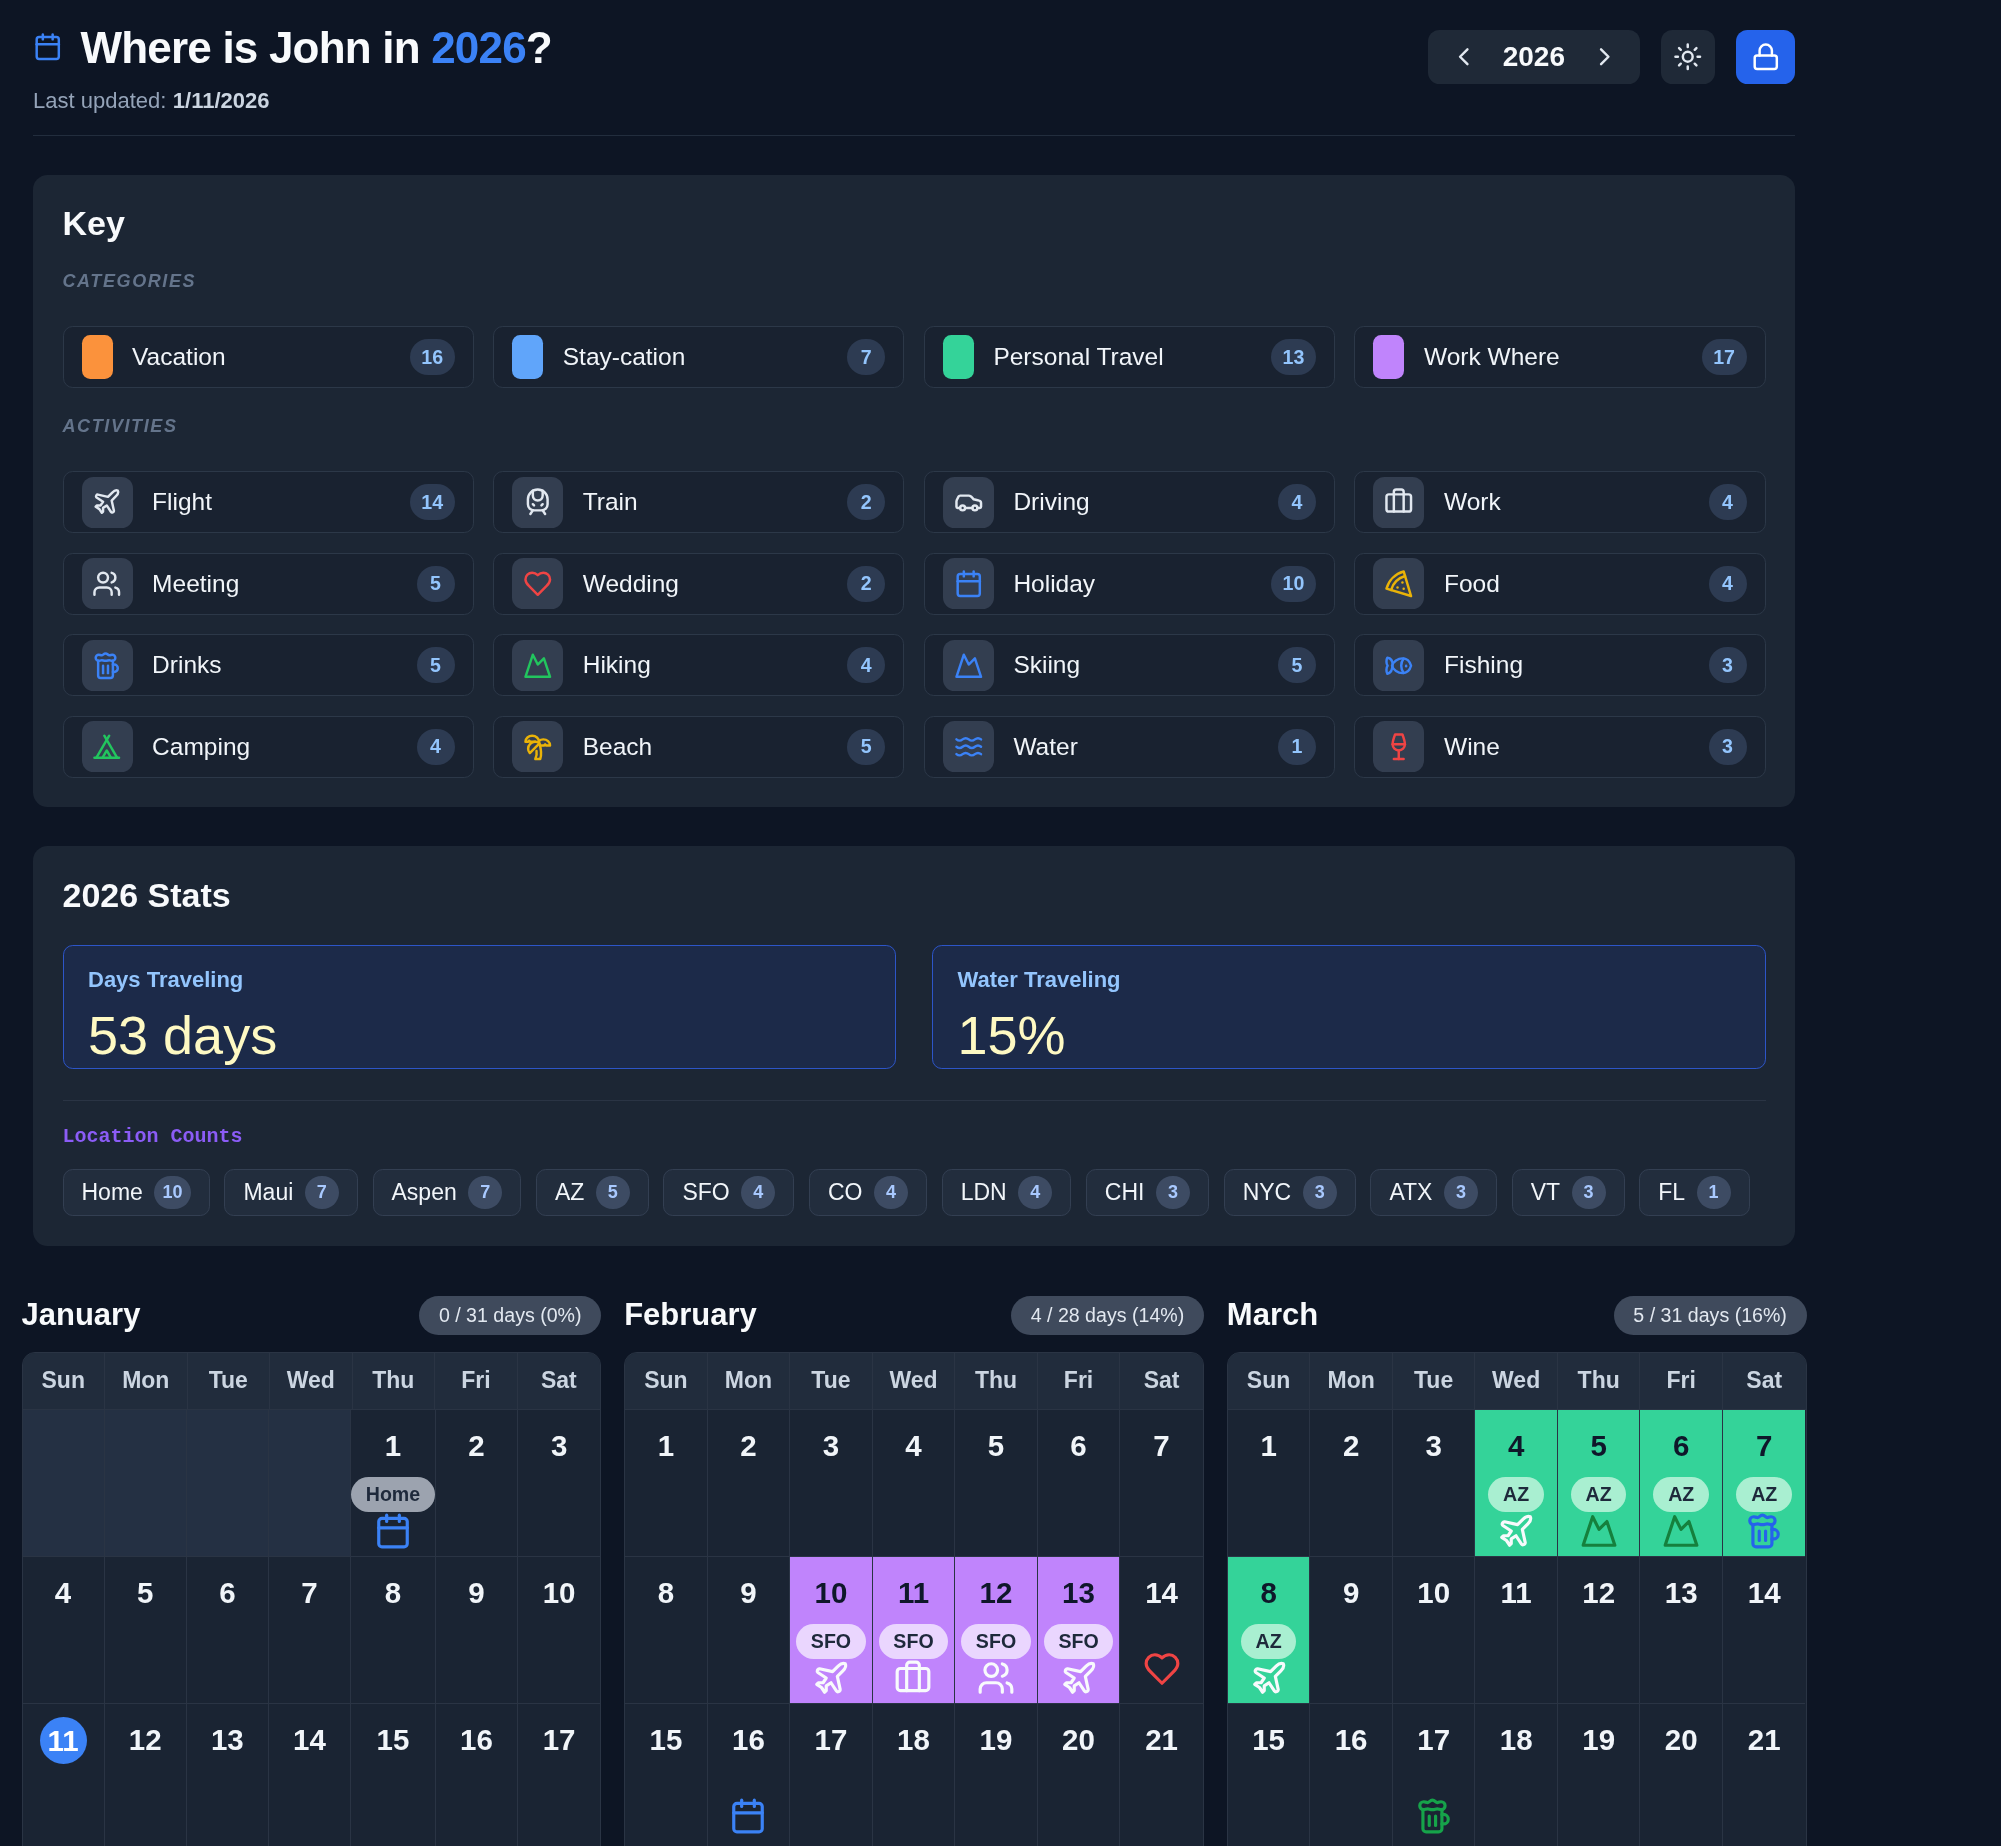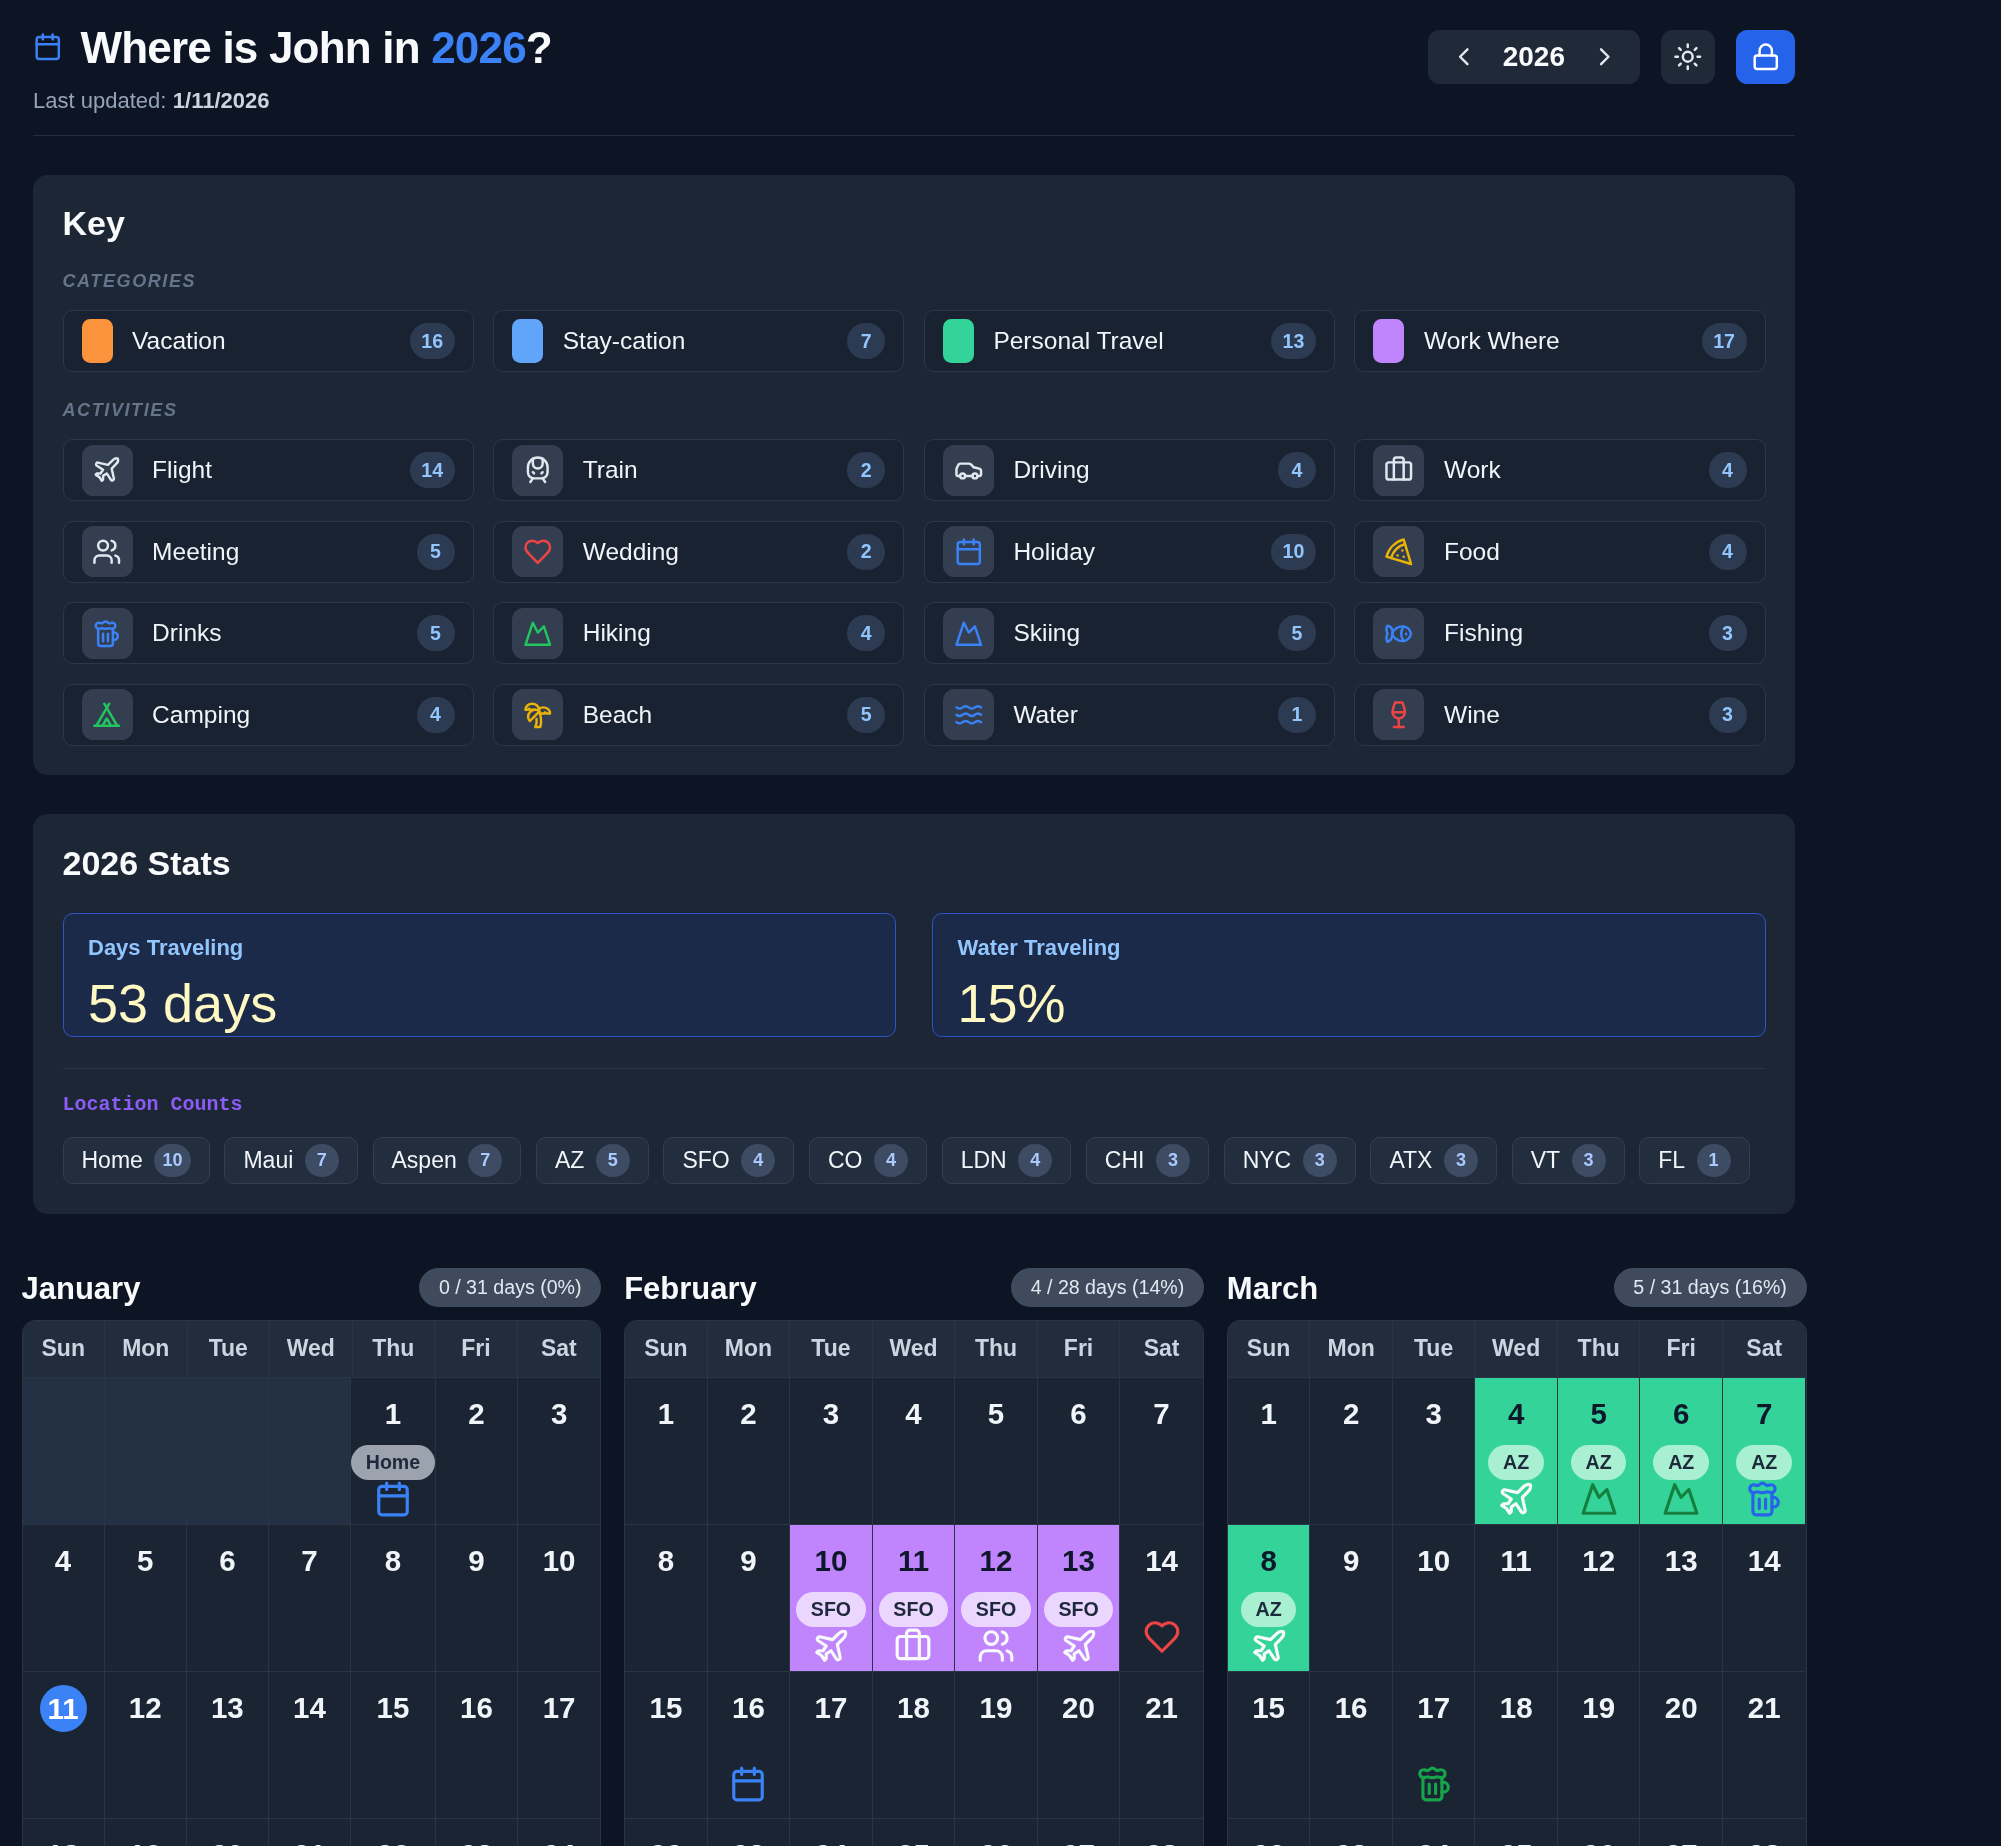--- a/index.html
+++ b/index.html
@@ -41,21 +41,21 @@
   .icon-btn{width:54px;height:54px;border:none;border-radius:11.5px;background:#1f2937;display:flex;align-items:center;justify-content:center;cursor:pointer;}
   .icon-btn svg{width:29.5px;height:29.5px;}
   .icon-btn.lock{background:var(--accent-strong);width:59px;}
   .header-divider{border:none;border-top:0.8px solid #222d3d;margin-top:21px;}
 
   
   .card{background:var(--card-bg);border-radius:14.7px;padding:29.5px;margin-top:39px;}
   .card h2{font-size:34px;font-weight:bold;color:#f8fafc;}
   .eyebrow{font-size:18px;font-weight:bold;letter-spacing:1.6px;color:#64748b;margin-top:28px;font-style:italic;}
 
-  .grid4{display:grid;grid-template-columns:repeat(4,1fr);gap:19.6px;margin-top:18px;}
+  .grid4{display:grid;grid-template-columns:repeat(4,1fr);gap:19.6px;margin-top:34px;}
   .item{display:flex;align-items:center;gap:19.6px;height:62px;background:var(--item-bg);
         border:0.8px solid var(--item-border);border-radius:9.8px;padding:0 18px;}
   .swatch{width:31px;height:44px;border-radius:8.2px;flex:0 0 auto;}
   .tile{width:51px;height:51px;border-radius:11.5px;background:var(--tile-bg);display:flex;
         align-items:center;justify-content:center;flex:0 0 auto;}
   .tile svg{width:29.5px;height:29.5px;}
   .item .label{font-size:24.5px;font-weight:500;color:#f1f5f9;flex:1 1 auto;}
   .count{min-width:38px;height:36px;padding:0 11.5px;border-radius:818px;background:var(--badge-bg);
          color:var(--badge-text);font-size:19.6px;font-weight:bold;display:flex;align-items:center;justify-content:center;}
 
@@ -68,21 +68,21 @@
   .locations h3{font-size:20px;font-weight:bold;color:#8b5cf6;font-family:Liberation Mono, monospace;}
   .loc-row{display:flex;flex-wrap:wrap;gap:14.7px;margin-top:21px;}
   .loc-pill{display:flex;align-items:center;gap:11.5px;height:47px;padding:0 18px;border-radius:9.8px;
             background:#222d3d;border:0.8px solid #333f52;}
   .loc-pill .loc-label{font-size:23px;font-weight:500;color:#f1f5f9;}
   .loc-pill .loc-count{min-width:34px;height:33px;padding:0 8.2px;border-radius:818px;background:#3d4b63;
             color:#a9c9ff;font-size:18px;font-weight:bold;display:flex;align-items:center;justify-content:center;}
 
   
   .months{display:grid;grid-template-columns:repeat(3,1fr);gap:23px;margin:46px -11.5px 0 -11.5px;}
-  .month-head{display:flex;justify-content:space-between;align-items:flex-end;height:47px;}
+  .month-head{display:flex;justify-content:space-between;align-items:center;height:47px;}
   .month-name{font-size:31px;font-weight:bold;color:#f8fafc;}
   .month-summary{background:#3f4a5c;color:#e2e8f0;font-size:19.6px;border-radius:818px;padding:8.2px 19.6px;}
   .month-card{margin-top:13px;background:#1a2433;border:0.8px solid var(--grid-line);border-radius:13px;overflow:hidden;}
   .wd-row{display:grid;grid-template-columns:repeat(7,1fr);background:#212c3c;border-bottom:0.8px solid var(--grid-line);}
   .wd{height:56px;display:flex;align-items:center;justify-content:center;font-size:23px;font-weight:bold;
       color:#cbd5e1;border-right:0.8px solid var(--grid-line);}
   .wd:nth-child(7n){border-right:none;}
   .cells{display:grid;grid-template-columns:repeat(7,1fr);}
   .cell{height:147px;border-right:0.8px solid var(--grid-line);border-bottom:0.8px solid var(--grid-line);
         display:flex;flex-direction:column;align-items:center;}

